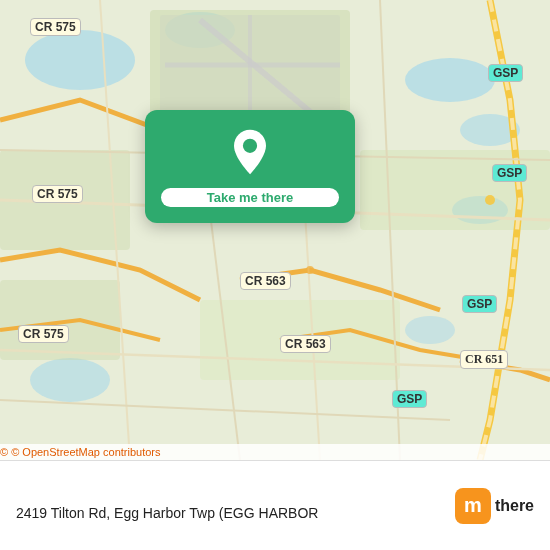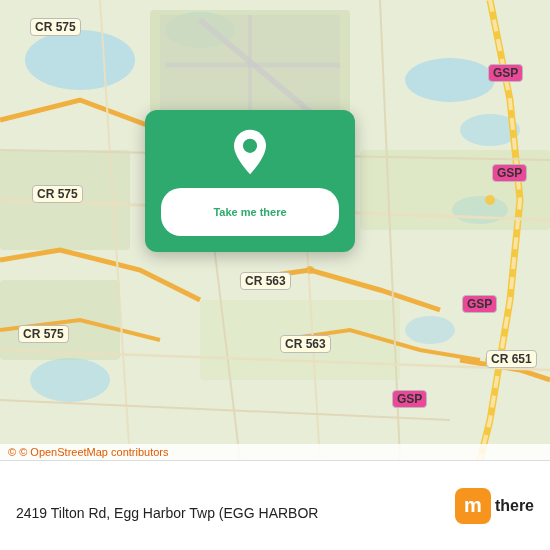--- a/index.html
+++ b/index.html
@@ -48,35 +48,35 @@
       width: 48px;
       height: 48px;
       margin-bottom: 12px;
     }
 
     #take-me-there-btn {
       background-color: white;
       color: #2eaa6e;
       border: none;
       border-radius: 20px;
-      padding: 18px 22px;
-      font-size: 11px;
+      padding: 2px 22px;
+      font-size: 13px;
       font-weight: bold;
       cursor: pointer;
       width: 100%;
     }
 
     
     #attribution-bar {
       position: absolute;
       bottom: 0;
       left: 0;
       width: 100%;
       background: rgba(255,255,255,0.85);
-      padding: 2px 8px;
+      padding: 2px 0;
       font-size: 11px;
       color: #555;
       z-index: 5;
     }
 
     #attribution-bar span {
       color: #e05a00;
     }
 
     
@@ -136,21 +136,21 @@
       padding: 1px 4px;
       color: #333;
       z-index: 3;
     }
 
     .road-badge.cr {
       background: #fffbe0;
     }
 
     .road-badge.gsp {
-      background: #ec4899;
+      background: #5eead4;
     }
   </style>
 </head>
 <body>
 
 <div id="map-container">
 
   <svg class="map-bg" viewBox="0 0 550 460" xmlns="http://www.w3.org/2000/svg">
 
     <rect width="550" height="460" fill="#e8edd8"></rect>
@@ -201,21 +201,21 @@
     <circle cx="310" cy="270" r="4" fill="#f0b040" opacity="0.8"></circle>
     <circle cx="490" cy="200" r="5" fill="#f5c842" opacity="0.9"></circle>
     <circle cx="490" cy="360" r="5" fill="#f5c842" opacity="0.9"></circle>
   </svg>
 
   <div class="road-badge cr" style="top:18px;left:30px;">CR 575</div>
   <div class="road-badge cr" style="top:185px;left:32px;">CR 575</div>
   <div class="road-badge cr" style="top:325px;left:18px;">CR 575</div>
   <div class="road-badge cr" style="top:272px;left:240px;">CR 563</div>
   <div class="road-badge cr" style="top:335px;left:280px;">CR 563</div>
-  <div class="road-badge cr" style="top:350px;left:486px;">CR 651</div>
+  <div class="road-badge cr" style="top:350px;left:460px;font-family:Liberation Serif, serif;">CR 651</div>
   <div class="road-badge gsp" style="top:64px;left:488px;">GSP</div>
   <div class="road-badge gsp" style="top:164px;left:492px;">GSP</div>
   <div class="road-badge gsp" style="top:295px;left:462px;">GSP</div>
   <div class="road-badge gsp" style="top:390px;left:392px;">GSP</div>
 
   <div id="location-card">
 
     <svg id="pin-icon" viewBox="0 0 48 54" xmlns="http://www.w3.org/2000/svg">
       <path d="M24 2C14.06 2 6 10.06 6 20c0 13.5 18 32 18 32S42 33.5 42 20C42 10.06 33.94 2 24 2z" fill="white"></path>
       <circle cx="24" cy="20" r="8" fill="#2eaa6e"></circle>

